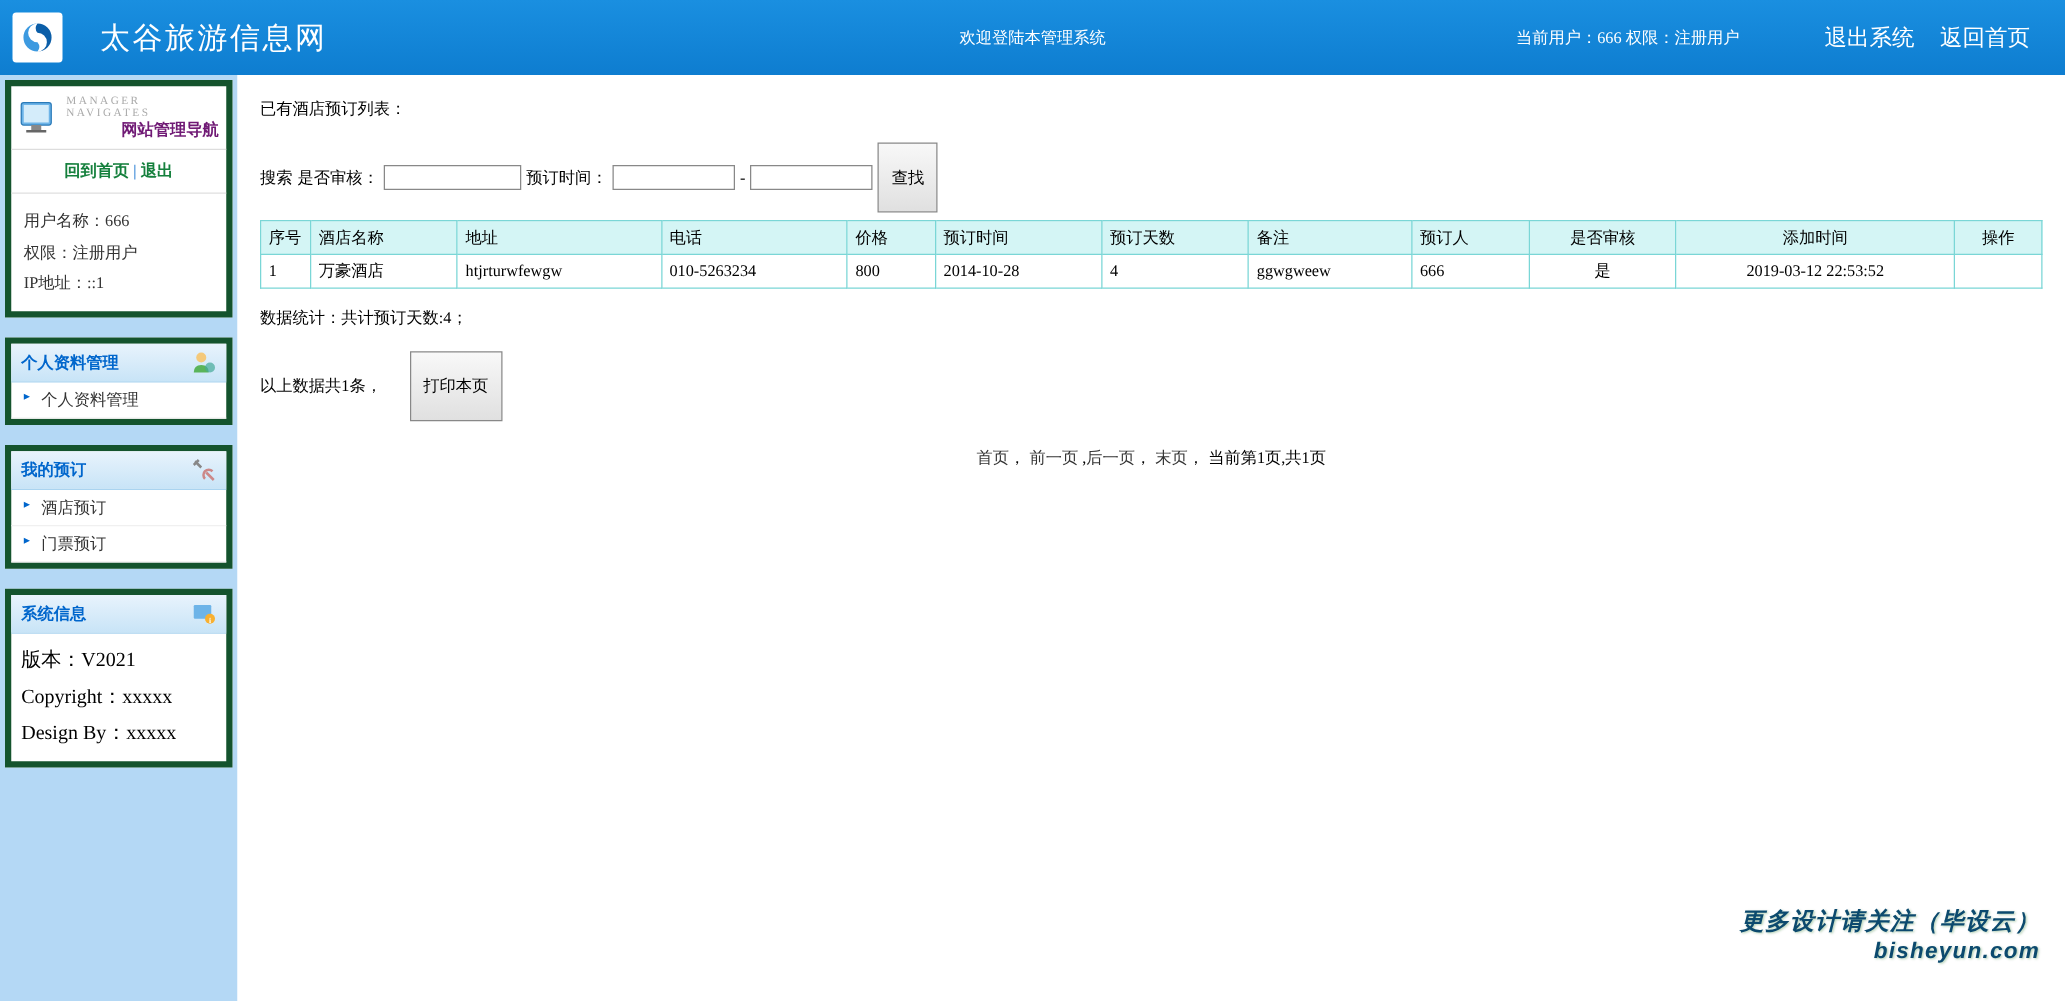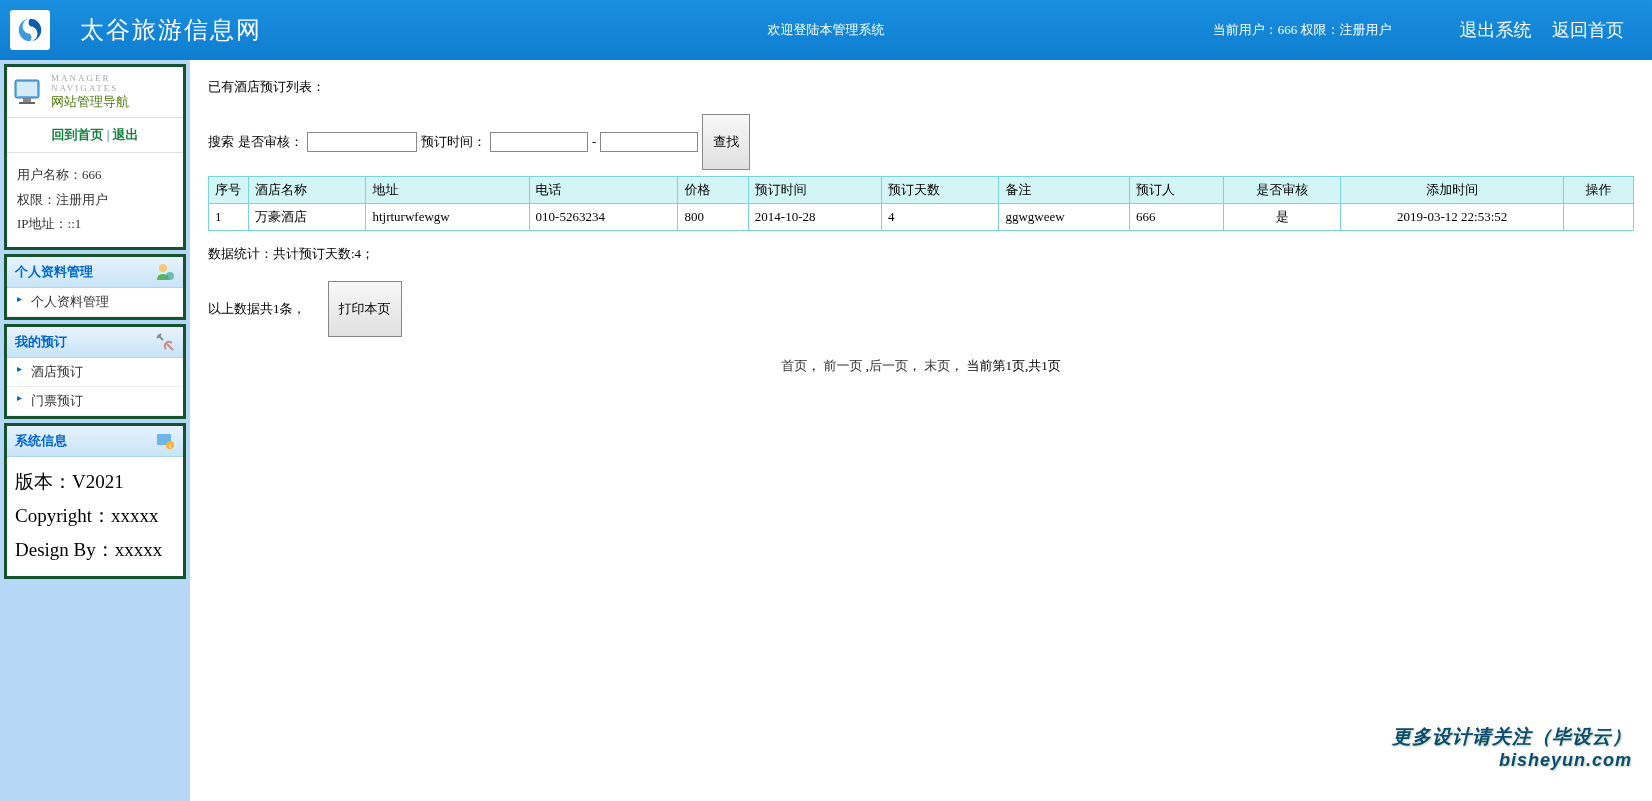--- a/index.html
+++ b/index.html
@@ -61,38 +61,38 @@
     }
     
     
     .sidebar {
       width: 190px;
       background: #b4d8f5;
       padding: 4px;
     }
     .sidebar-panel {
       background: #fff;
-      border: 3px solid #14532d;
-      margin-bottom: 4px;
+      border: 5px solid #14532d;
+      margin-bottom: 16px;
     }
     .nav-header {
       display: flex;
       align-items: center;
       padding: 6px;
       border-bottom: 1px solid #ddd;
     }
     .nav-header-icon {
       width: 32px; height: 28px;
       margin-right: 6px;
     }
     .nav-header-text {
-      color: #4d7c0f;
-      font-weight: normal;
-      font-size: 13px;
-      text-align: left;
+      color: #701a75;
+      font-weight: bold;
+      font-size: 13px;
+      text-align: right;
       flex: 1;
     }
     .nav-header-sub {
       font-size: 9px;
       color: #aaa;
       letter-spacing: 2px;
     }
     .top-links {
       text-align: center;
       padding: 8px;
@@ -132,21 +132,21 @@
     .menu-item::before {
       content: "▸";
       position: absolute;
       left: 10px;
       color: #0066cc;
       font-size: 10px;
     }
     .sys-info {
       padding: 8px;
       line-height: 1.8;
-      font-size: 19px;
+      font-size: 16px;
     }
     
     
     .content {
       flex: 1;
       padding: 18px;
       background: #fff;
     }
     .list-title { margin-bottom: 18px; }
     .search-row {

